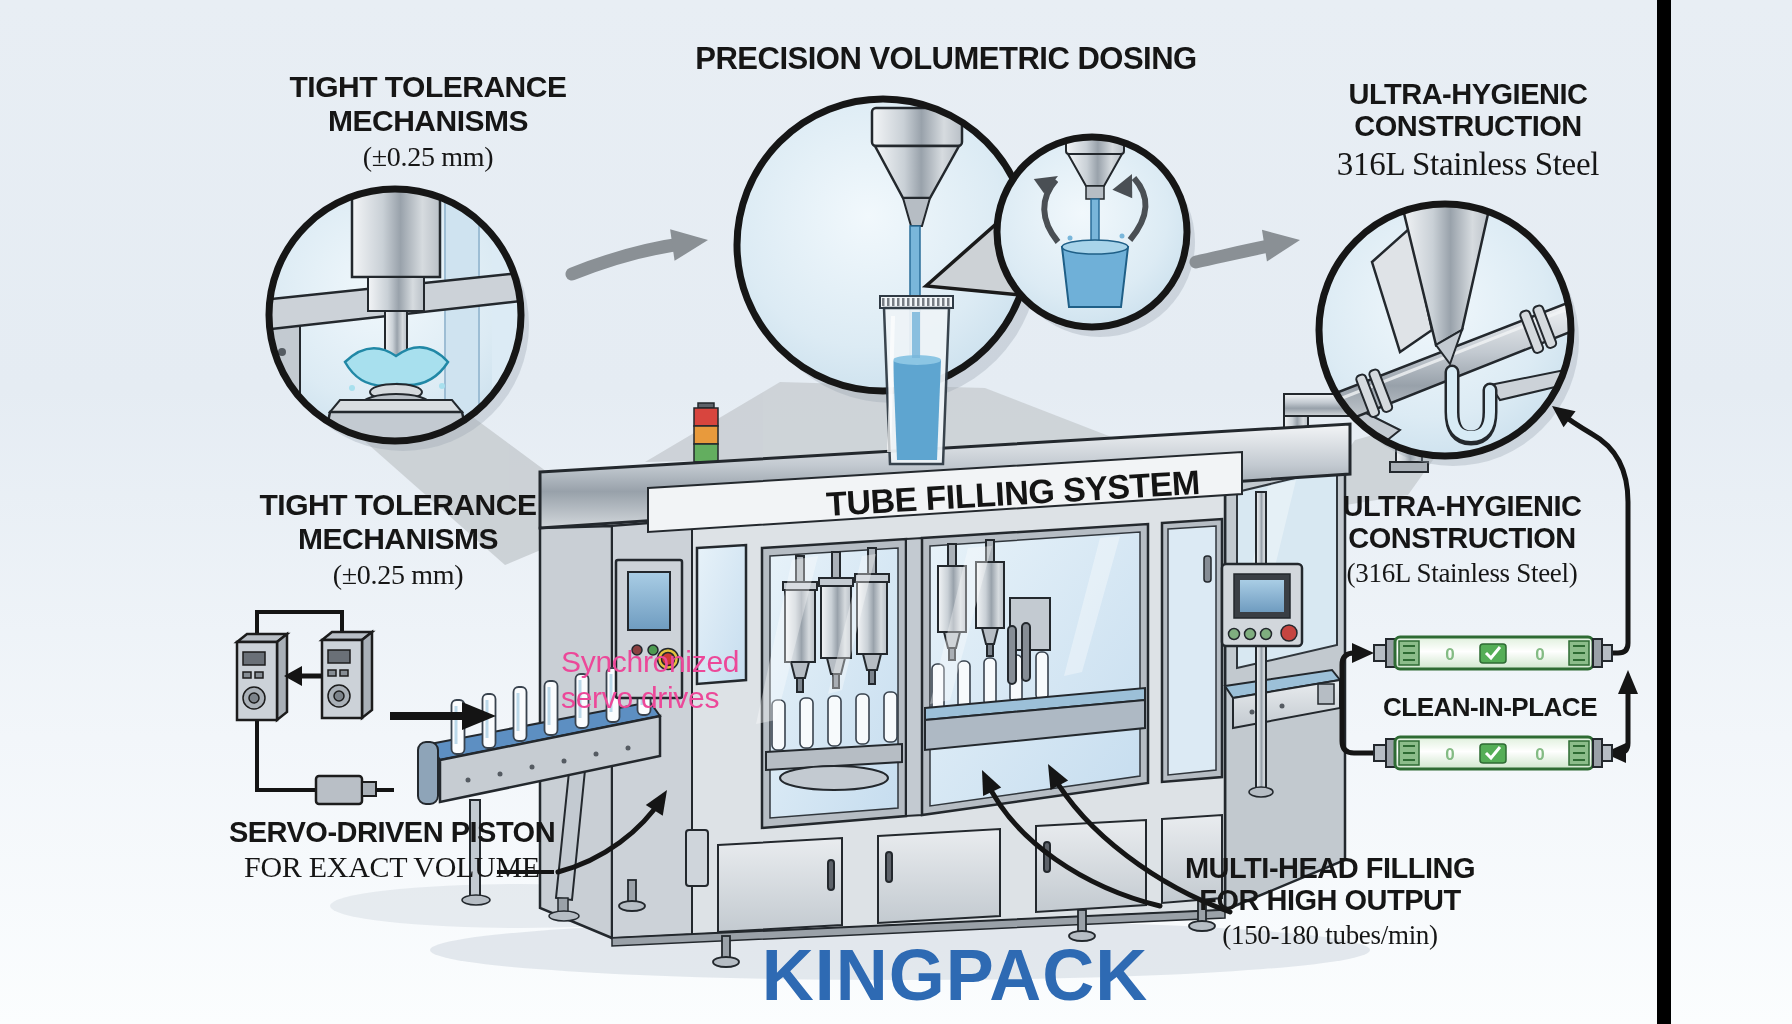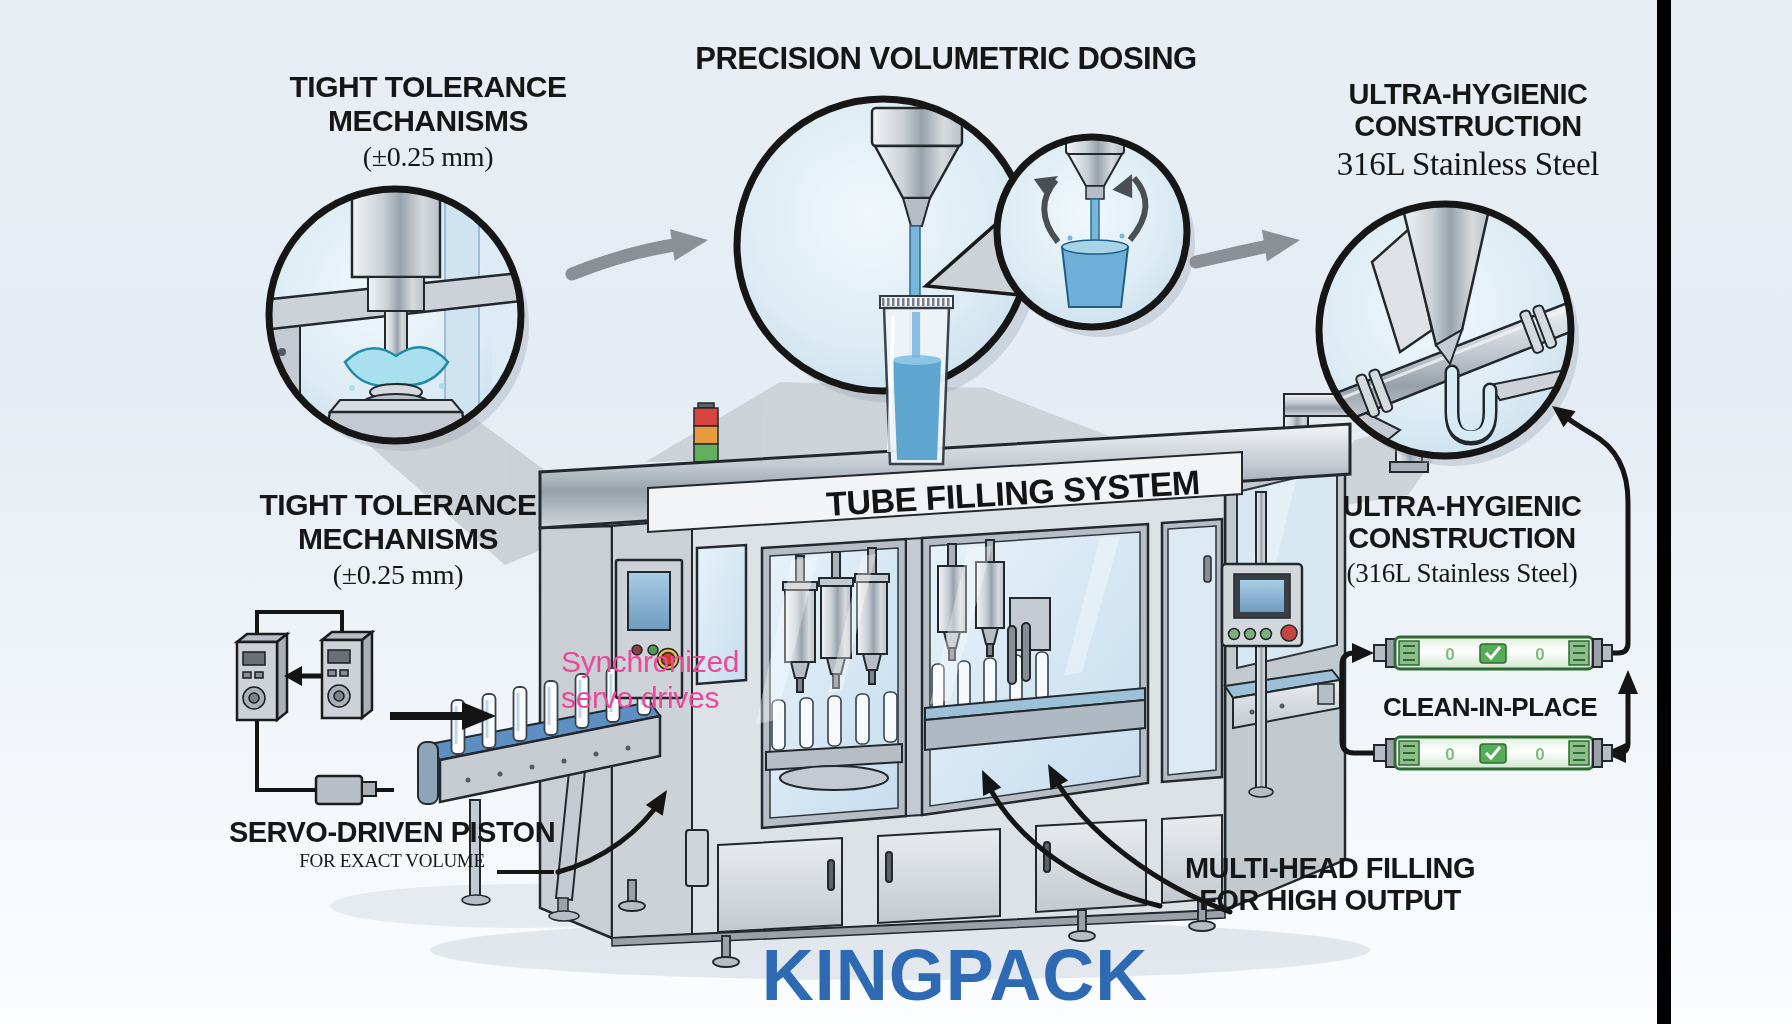--- a/index.html
+++ b/index.html
@@ -18,21 +18,21 @@
   .dosing{left:646px;top:42px;width:600px;font-size:31px;}
   .uh-top{left:1268px;top:78px;width:400px;font-size:29px;}
   .uh-top .c-note{font-size:33px;margin-top:3px;}
   .tt-left{left:198px;top:488px;width:400px;font-size:30px;}
   .tt-left .c-note{font-size:28px;margin-top:4px;}
   .servo-note{position:absolute;left:545px;top:644px;font-size:30px;color:#ec4899;text-align:left;line-height:1.2;letter-spacing:-0.3px;margin-left:16px;}
   .uh-right{left:1262px;top:490px;width:400px;font-size:29px;}
   .uh-right .c-note{font-size:27px;margin-top:3px;}
   .cip-label{left:1340px;top:693px;width:300px;font-size:26px;}
   .servo-piston{left:192px;top:816px;width:400px;font-size:29px;}
-  .servo-piston .c-note{font-size:19px;margin-top:2px;}
+  .servo-piston .c-note{font-size:30px;margin-top:2px;}
   .multi-head{left:1130px;top:852px;width:400px;font-size:29px;}
   .multi-head .c-note{font-size:27px;margin-top:3px;}
   .nameplate{position:absolute;left:818px;top:474px;width:390px;text-align:center;
     font-size:34px;font-weight:bold;color:#141414;letter-spacing:-0.5px;
     transform:rotate(-3.4deg);white-space:nowrap;}
   .logo{position:absolute;left:695px;top:934px;width:520px;text-align:center;
     font-size:72px;font-weight:800;letter-spacing:1px;white-space:nowrap;}
   .divider-bar{position:absolute;top:0;height:1024px;left:1657px;width:14px;background:#000;}
 </style>
 </head>
@@ -519,19 +519,20 @@
 </div>
 
 <div class="callout servo-piston">
   <div class="c-line">SERVO-DRIVEN PISTON</div>
   <div class="c-note">FOR EXACT VOLUME</div>
 </div>
 
 <div class="callout multi-head">
   <div class="c-line">MULTI-HEAD FILLING</div>
   <div class="c-line">FOR HIGH OUTPUT</div>
+  <div class="c-note">(150-180 tubes/min)</div>
 </div>
 
 <div class="logo" style="color: rgb(46, 106, 179);">KINGPACK</div>
 
 <div class="divider-bar" style="background: rgb(0, 0, 0);"></div>
 
 </div>
 
 </body></html>

